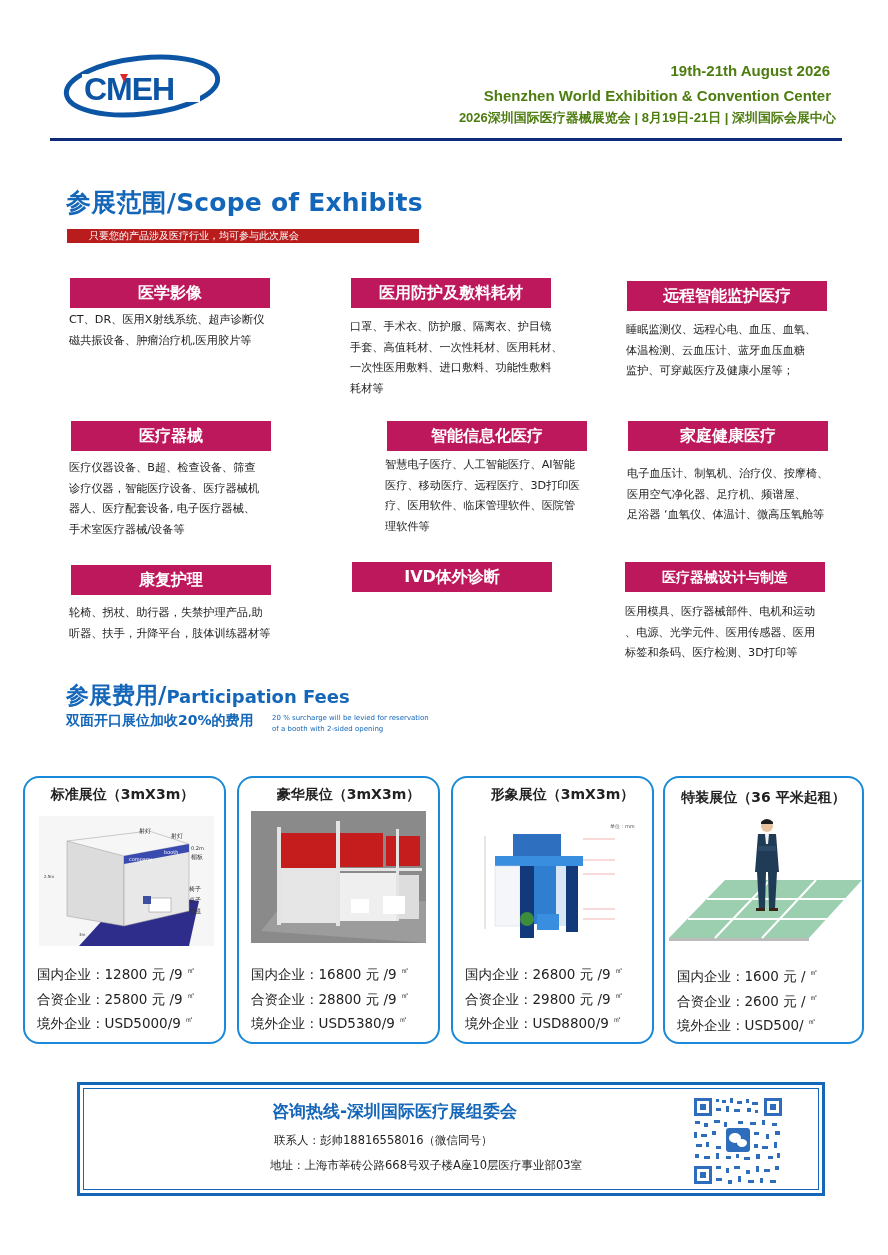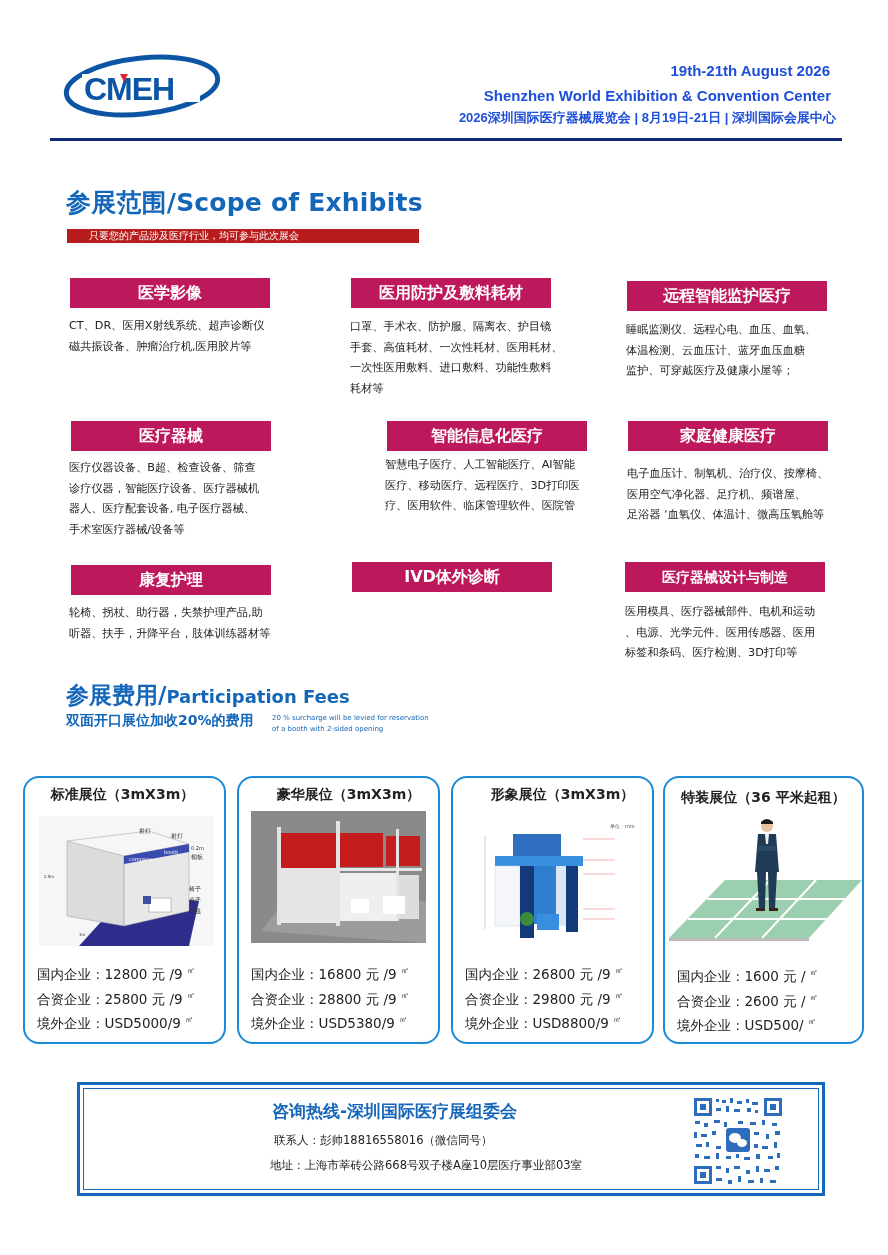--- a/index.html
+++ b/index.html
@@ -2,21 +2,21 @@
 <html><head>
 <meta charset="utf-8">
 <style>
   * { margin: 0; padding: 0; box-sizing: border-box; }
   html, body { width: 888px; height: 1255px; background: #ffffff; overflow: hidden; }
   body { position: relative; font-family: "DejaVu Sans", "Liberation Sans", sans-serif; color: #222; }
   .abs { position: absolute; }
 
   
   .logo { left: 62px; top: 52px; width: 158px; height: 70px; }
-  .hdr-line { left: 68px; width: 772px; text-align: right; color: #1d4ed8; font-family: "Liberation Sans", sans-serif; font-weight: bold; }
+  .hdr-line { left: 68px; width: 772px; text-align: right; color: #4d7c0f; font-family: "Liberation Sans", sans-serif; font-weight: bold; }
   .hdr-date { top: 62px; font-size: 15px; right: 58px; left: auto; width: auto; }
   .hdr-venue { top: 87px; font-size: 15px; right: 57px; left: auto; width: auto; }
   .hdr-cn { top: 109px; font-size: 13px; right: 52px; left: auto; width: auto; }
   .hdr-rule { left: 50px; top: 138px; width: 792px; height: 3px; background: #102b7a; }
 
   
   .sec-title { left: 66px; top: 186px; font-size: 25px; font-weight: bold; color: #1466b8; letter-spacing: 0.2px; }
   .sec-sub-bar { left: 67px; top: 229px; width: 352px; height: 14px; background: #b91c1c; color: #fff; font-size: 10px; line-height: 14px; padding-left: 22px; }
 
   
@@ -59,21 +59,21 @@
 <div class="abs hdr-line hdr-date">19th-21th August 2026</div>
 <div class="abs hdr-line hdr-venue">Shenzhen World Exhibition &amp; Convention Center</div>
 <div class="abs hdr-line hdr-cn">2026深圳国际医疗器械展览会 | 8月19日-21日 | 深圳国际会展中心</div>
 <div class="abs hdr-rule"></div>
 
 <div class="abs sec-title">参展范围/Scope of Exhibits</div>
 <div class="abs sec-sub-bar">只要您的产品涉及医疗行业，均可参与此次展会</div>
 
 <div class="abs" style="left:70px;top:278px;width:200px;">
   <div class="cat-head">医学影像</div>
-  <div class="cat-body" style="margin-top:8px;margin-left:-1px;">
+  <div class="cat-body" style="margin-top:2px;margin-left:-1px;">
     <div>CT、DR、医用X射线系统、超声诊断仪</div>
     <div>磁共振设备、肿瘤治疗机,医用胶片等</div>
   </div>
 </div>
 <div class="abs" style="left:351px;top:278px;width:200px;">
   <div class="cat-head">医用防护及敷料耗材</div>
   <div class="cat-body" style="margin-top:9px;margin-left:-1px;width:230px;">
     <div>口罩、手术衣、防护服、隔离衣、护目镜</div>
     <div>手套、高值耗材、一次性耗材、医用耗材、</div>
     <div>一次性医用敷料、进口敷料、功能性敷料</div>
@@ -97,20 +97,21 @@
     <div>器人、医疗配套设备, 电子医疗器械、</div>
     <div>手术室医疗器械/设备等</div>
   </div>
 </div>
 <div class="abs" style="left:353px;top:421px;width:200px;margin-left:34px;">
   <div class="cat-head">智能信息化医疗</div>
   <div class="cat-body" style="margin-top:4px;margin-left:-2px;width:230px;">
     <div>智慧电子医疗、人工智能医疗、AI智能</div>
     <div>医疗、移动医疗、远程医疗、3D打印医</div>
     <div>疗、医用软件、临床管理软件、医院管</div>
+    <div>理软件等</div>
   </div>
 </div>
 <div class="abs" style="left:628px;top:421px;width:200px;">
   <div class="cat-head">家庭健康医疗</div>
   <div class="cat-body" style="margin-top:13px;margin-left:-1px;width:230px;">
     <div>电子血压计、制氧机、治疗仪、按摩椅、</div>
     <div>医用空气净化器、足疗机、频谱屋、</div>
     <div>足浴器 ‘血氧仪、体温计、微高压氧舱等</div>
   </div>
 </div>

